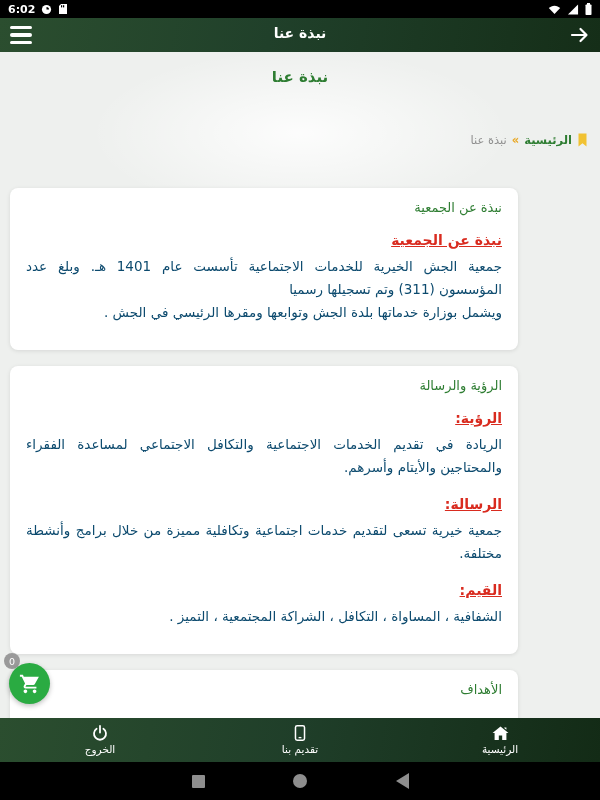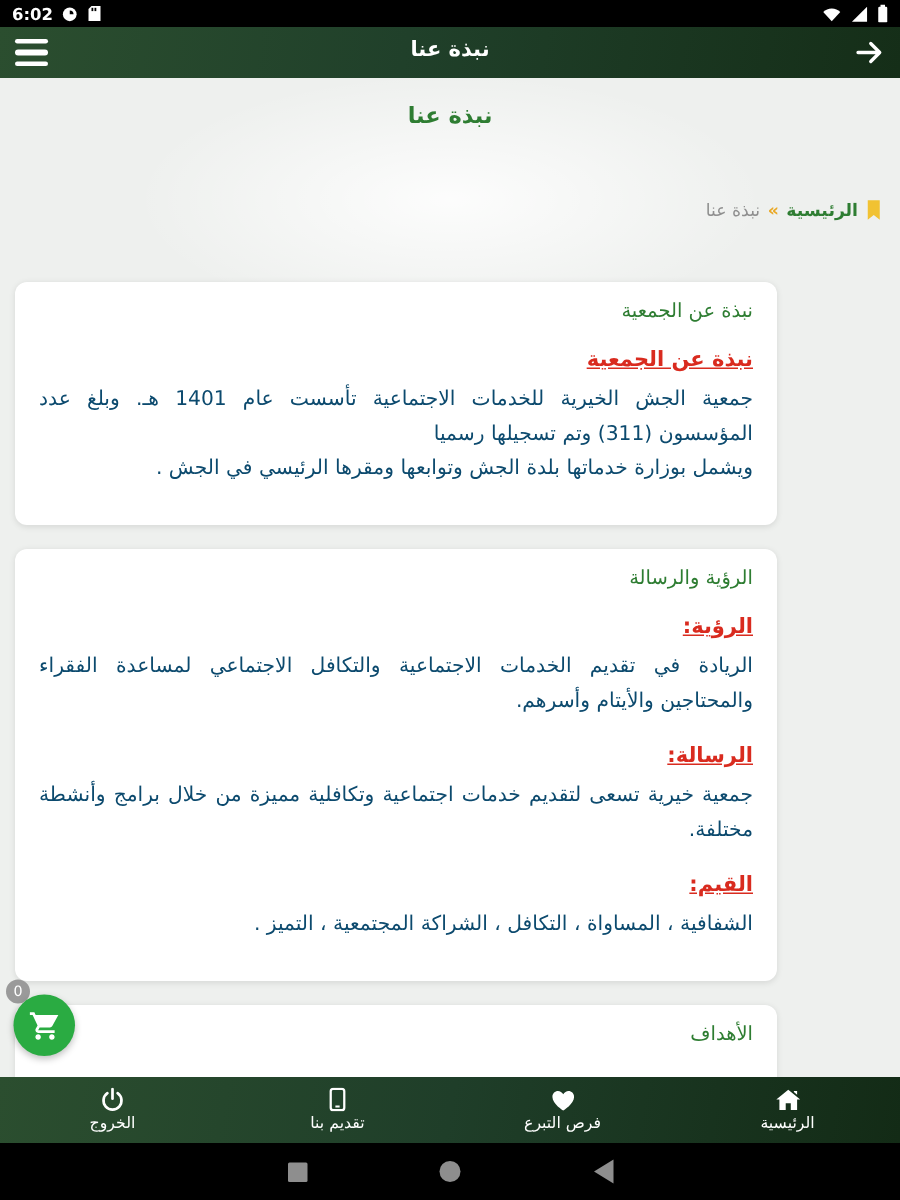--- a/index.html
+++ b/index.html
@@ -214,26 +214,20 @@
 </div>
 
 <div class="bottom-nav">
   <div class="nav-item">
     <svg width="17" height="15" viewBox="0 0 18 16">
       <path d="M9,0.5 L17.5,7.5 H15.3 V15 H10.8 V10.2 H7.2 V15 H2.7 V7.5 H0.5 Z M13,1.5 H15.3 V4 L13,2.2 Z" fill="#fff"></path>
     </svg>
     <span class="lbl">الرئيسية</span>
   </div>
   <div class="nav-item">
-    <svg width="17" height="15" viewBox="0 0 16 14">
-      <path d="M8,13.4 C8,13.4 1.2,9.3 1.2,4.9 C1.2,2.6 2.9,1.2 4.7,1.2 C6,1.2 7.3,2 8,3.2 C8.7,2 10,1.2 11.3,1.2 C13.1,1.2 14.8,2.6 14.8,4.9 C14.8,9.3 8,13.4 8,13.4 Z" fill="#fff"></path>
-    </svg>
-    <span class="lbl">فرص التبرع</span>
-  </div>
-  <div class="nav-item">
     <svg width="12" height="16" viewBox="0 0 12 17">
       <rect x="1.2" y="0.9" width="9.6" height="15.2" rx="1.8" stroke="#fff" stroke-width="1.6" fill="none"></rect>
       <line x1="4.5" y1="13.4" x2="7.5" y2="13.4" stroke="#fff" stroke-width="1.4"></line>
     </svg>
     <span class="lbl">تقديم بنا</span>
   </div>
   <div class="nav-item">
     <svg width="16" height="16" viewBox="0 0 16 16">
       <path d="M4.6,3.8 A6,6 0 1 0 11.4,3.8" stroke="#fff" stroke-width="1.8" fill="none" stroke-linecap="round"></path>
       <line x1="8" y1="1" x2="8" y2="7.5" stroke="#fff" stroke-width="1.8" stroke-linecap="round"></line>

